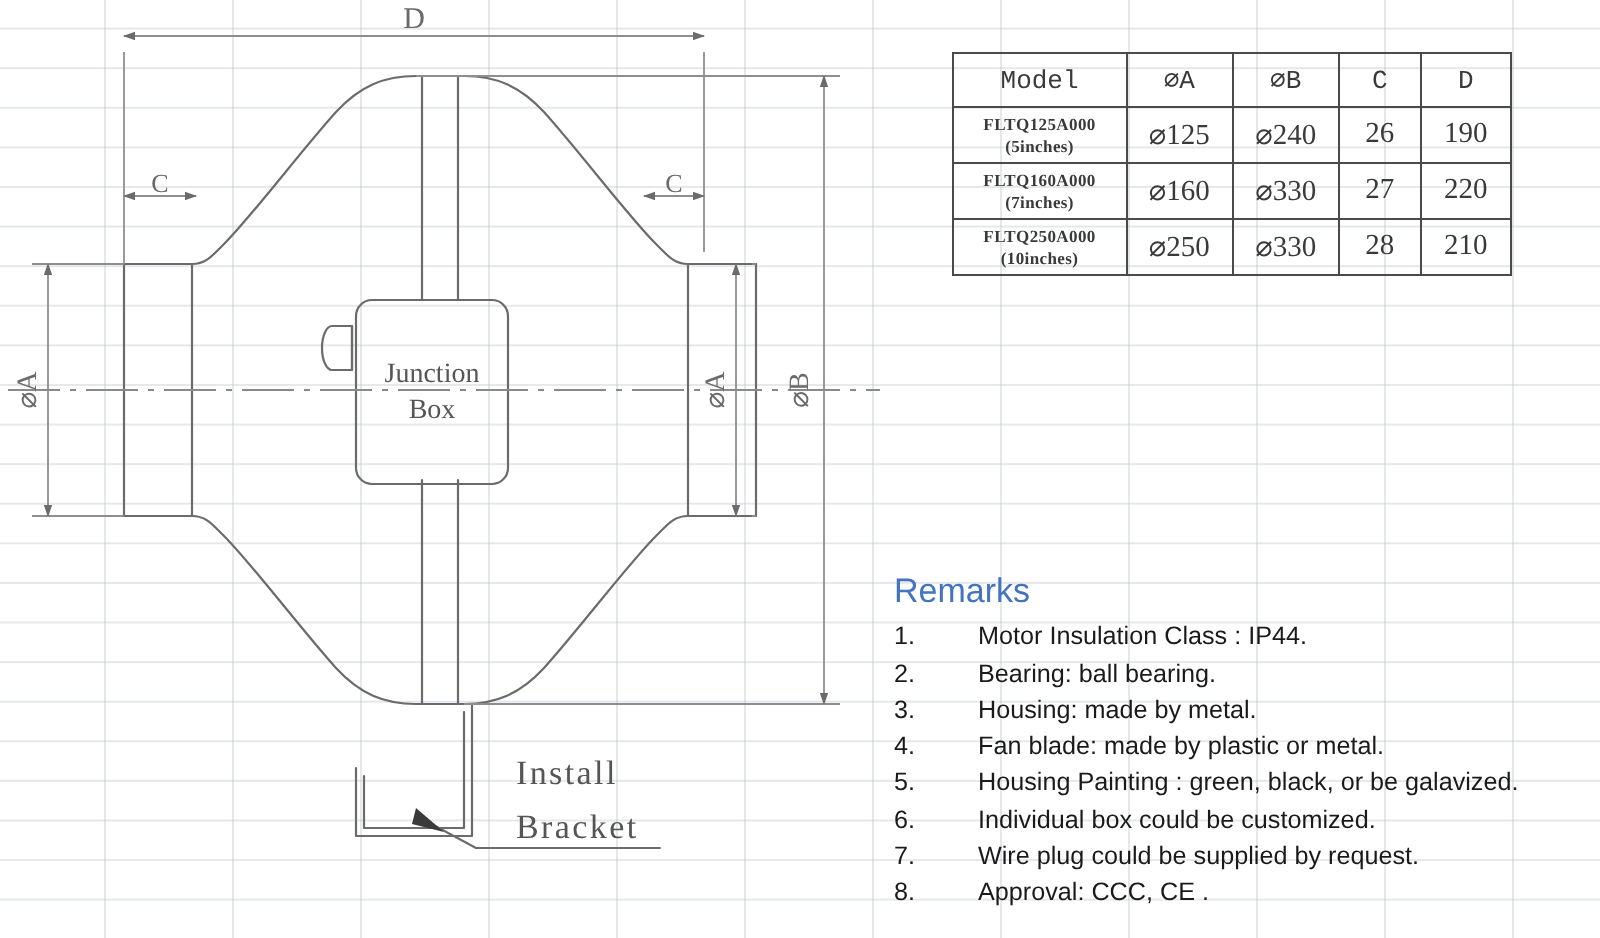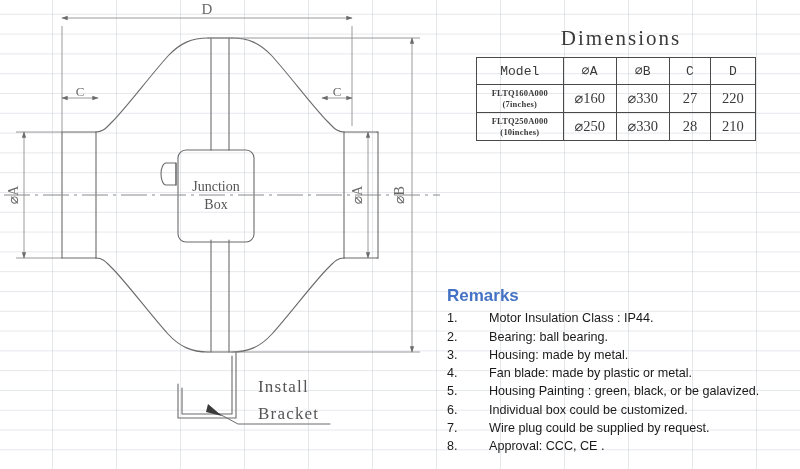--- a/index.html
+++ b/index.html
@@ -100,21 +100,21 @@
 
   
   #remarks-panel {
     position: absolute;
     left: 447px; top: 286px;
     width: 350px;
   }
   #remarks-heading {
     font-family: "Liberation Sans", sans-serif;
     font-size: 17px;
-    font-weight: bold;
+    font-weight: normal;
     color: #4472C4;
     margin: 0 0 3px 0;
     line-height: 1.2;
   }
   ol#remarks-list {
     list-style: none;
     margin: 0;
     padding: 0;
   }
   ol#remarks-list li {
@@ -234,33 +234,42 @@
 
       <text x="216" y="191" text-anchor="middle" font-family="Liberation Serif, serif" font-size="14" fill="#555555">Junction</text>
       <text x="216" y="209" text-anchor="middle" font-family="Liberation Serif, serif" font-size="14" fill="#555555">Box</text>
 
       <text x="258" y="392" font-family="Liberation Serif, serif" font-size="17" fill="#555555" letter-spacing="1.2">Install</text>
       <text x="258" y="419" font-family="Liberation Serif, serif" font-size="17" fill="#555555" letter-spacing="1.2">Bracket</text>
     </svg>
   </div>
 
   <div id="dims-panel">
-    <div id="dims-title">Dimensions</div>
 
     <table id="dims-table">
       <thead>
         <tr>
           <th class="col-model">Model</th>
           <th class="col-a dia">⌀A</th>
           <th class="col-b dia">⌀B</th>
           <th class="col-c">C</th>
           <th class="col-d">D</th>
         </tr>
       </thead>
       <tbody>
+        <tr>
+          <td class="model-cell">
+            <span class="mc-code">FLTQ125A000</span>
+            <span class="mc-inch">(5inches)</span>
+          </td>
+          <td class="num-cell">⌀125</td>
+          <td class="num-cell">⌀240</td>
+          <td class="num-cell">26</td>
+          <td class="num-cell">190</td>
+        </tr>
         <tr>
           <td class="model-cell">
             <span class="mc-code">FLTQ160A000</span>
             <span class="mc-inch">(7inches)</span>
           </td>
           <td class="num-cell">⌀160</td>
           <td class="num-cell">⌀330</td>
           <td class="num-cell">27</td>
           <td class="num-cell">220</td>
         </tr>

